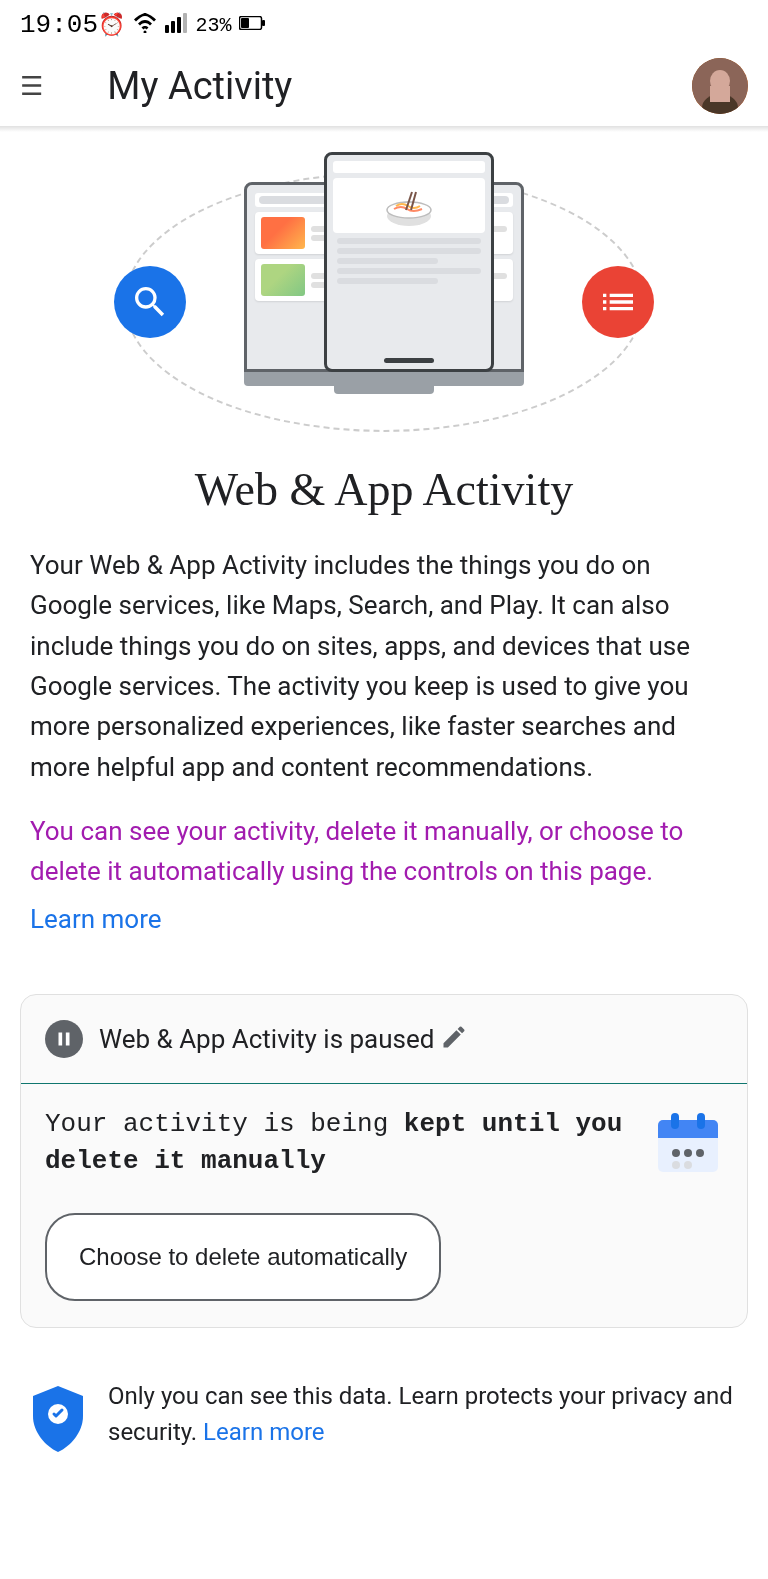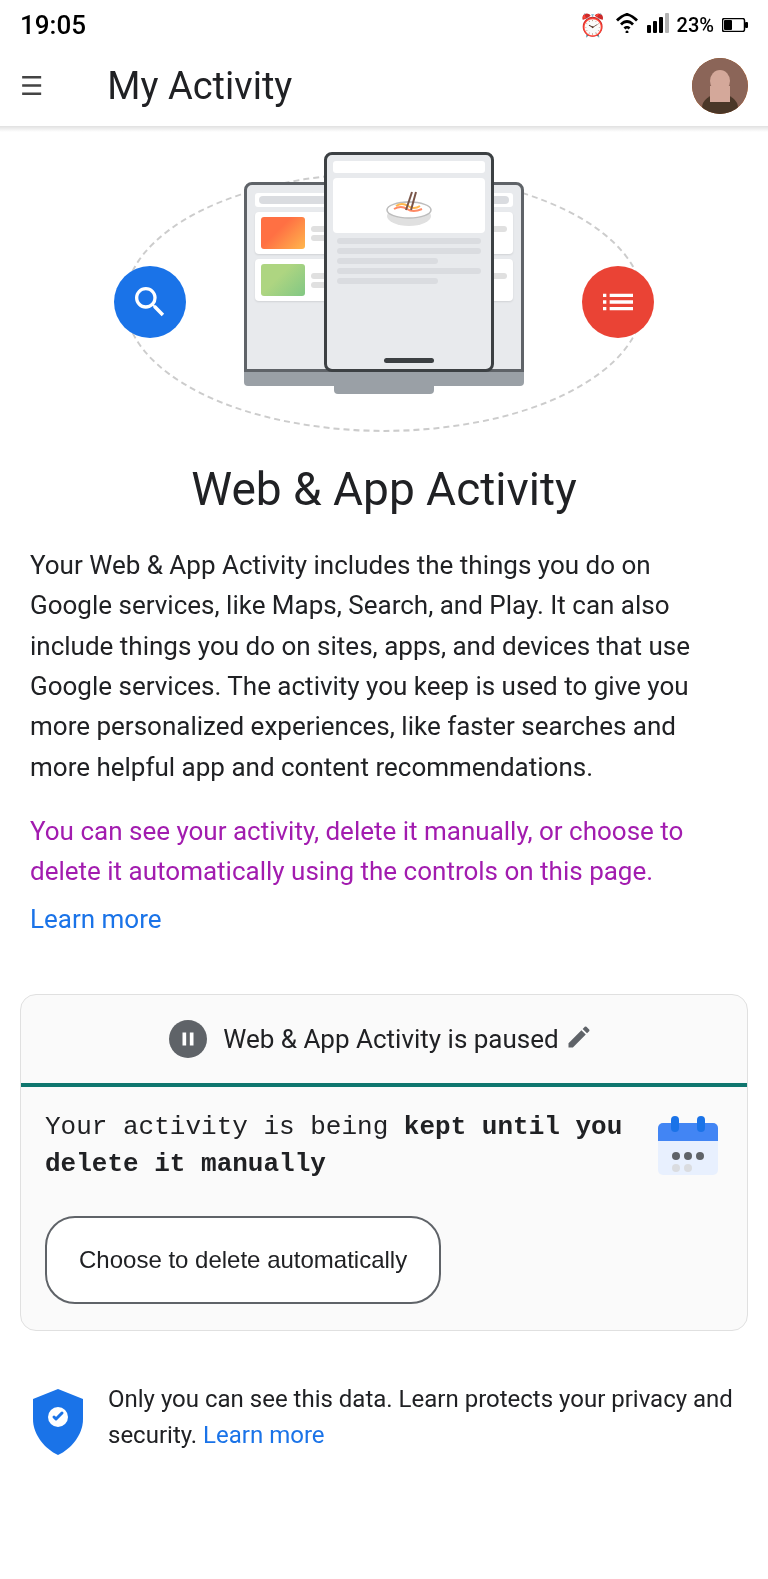--- a/index.html
+++ b/index.html
@@ -8,24 +8,24 @@
       font-family: 'Roboto', Arial, sans-serif;
       background: #fff;
       width: 768px;
       min-height: 1579px;
       overflow-x: hidden;
     }
 
     
     .status-bar {
       display: flex;
-      justify-content: space-between;
       align-items: center;
       padding: 10px 20px 6px 20px;
       background: #fff;
+      font-family: Liberation Mono, monospace;
     }
     .status-time {
       font-size: 26px;
       font-weight: 500;
       color: #000;
     }
     .status-icons {
       display: flex;
       align-items: center;
       gap: 8px;
@@ -291,20 +291,21 @@
     .content {
       padding: 20px 30px 30px 30px;
     }
     .section-title {
       font-size: 46px;
       font-weight: 400;
       color: #202124;
       text-align: center;
       margin-bottom: 28px;
       line-height: 1.2;
+      font-family: Liberation Serif, serif;
     }
     .description {
       font-size: 26px;
       color: #202124;
       line-height: 1.55;
       margin-bottom: 24px;
     }
     .description-2 {
       font-size: 26px;
       color: #a21caf;
@@ -322,23 +323,23 @@
     .activity-card {
       margin: 30px 20px 20px 20px;
       border: 1.5px solid #e0e0e0;
       border-radius: 16px;
       background: #fafafa;
       overflow: hidden;
     }
     .card-header {
       display: flex;
       align-items: center;
-      justify-content: center;
+      justify-content: flex-start;
       padding: 22px 24px;
-      border-bottom: 4px solid #0f766e;
+      border-bottom: 1px solid #0f766e;
     }
     .card-header-left {
       display: flex;
       align-items: center;
       gap: 16px;
     }
     .pause-icon-circle {
       width: 38px;
       height: 38px;
       border-radius: 50%;

